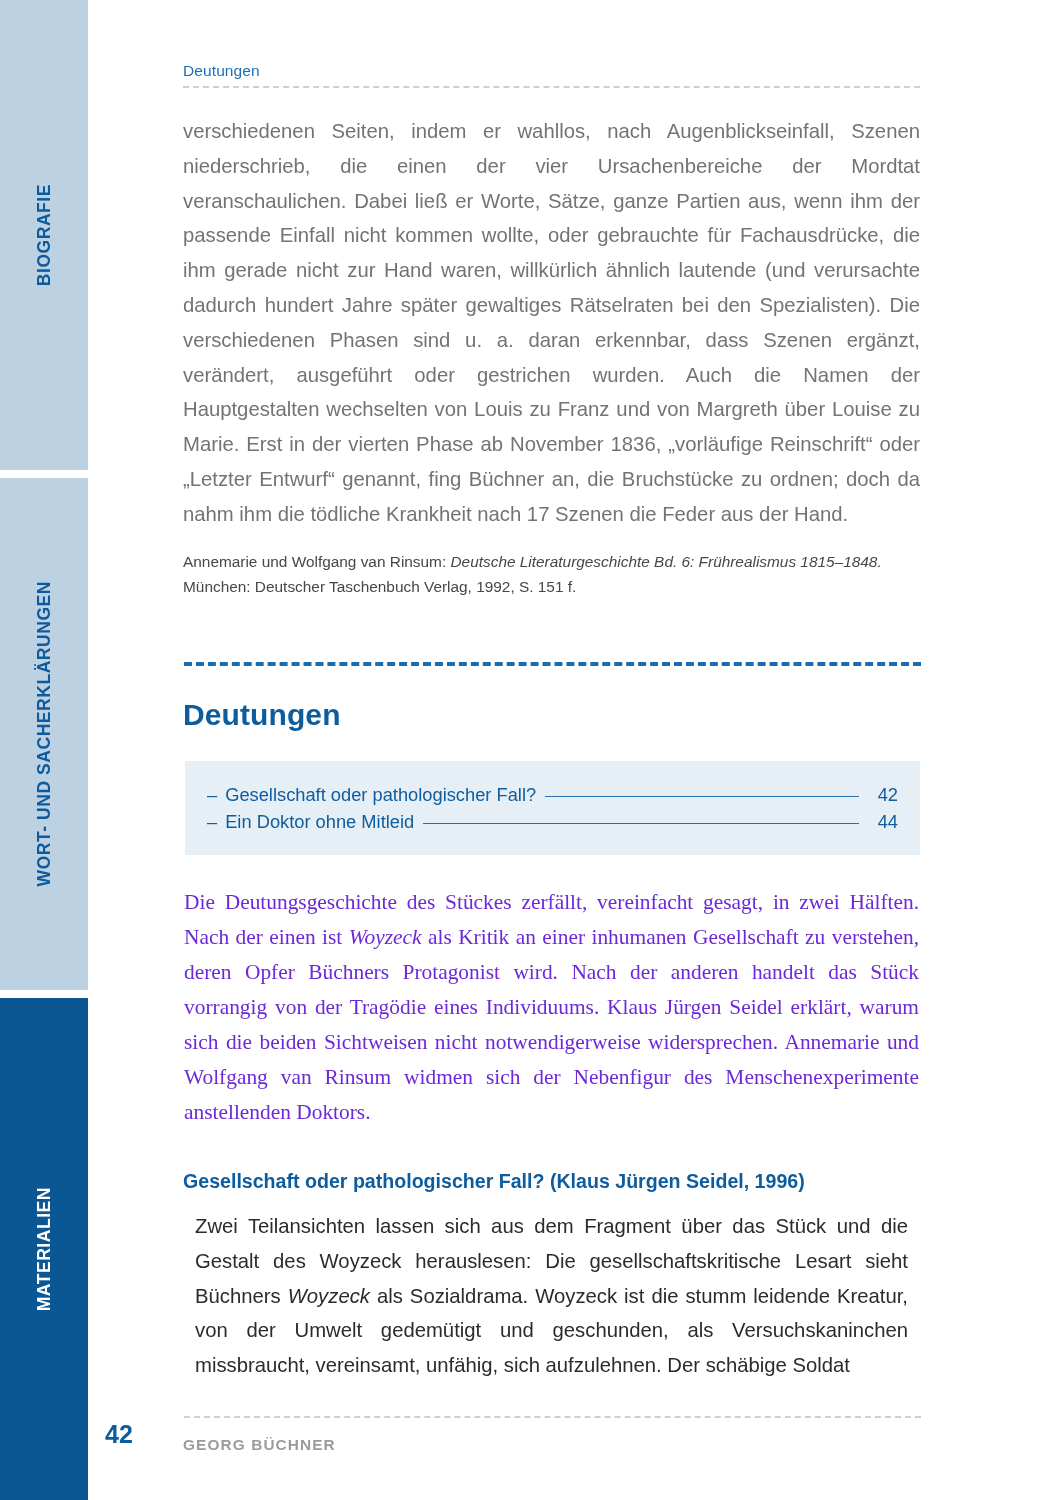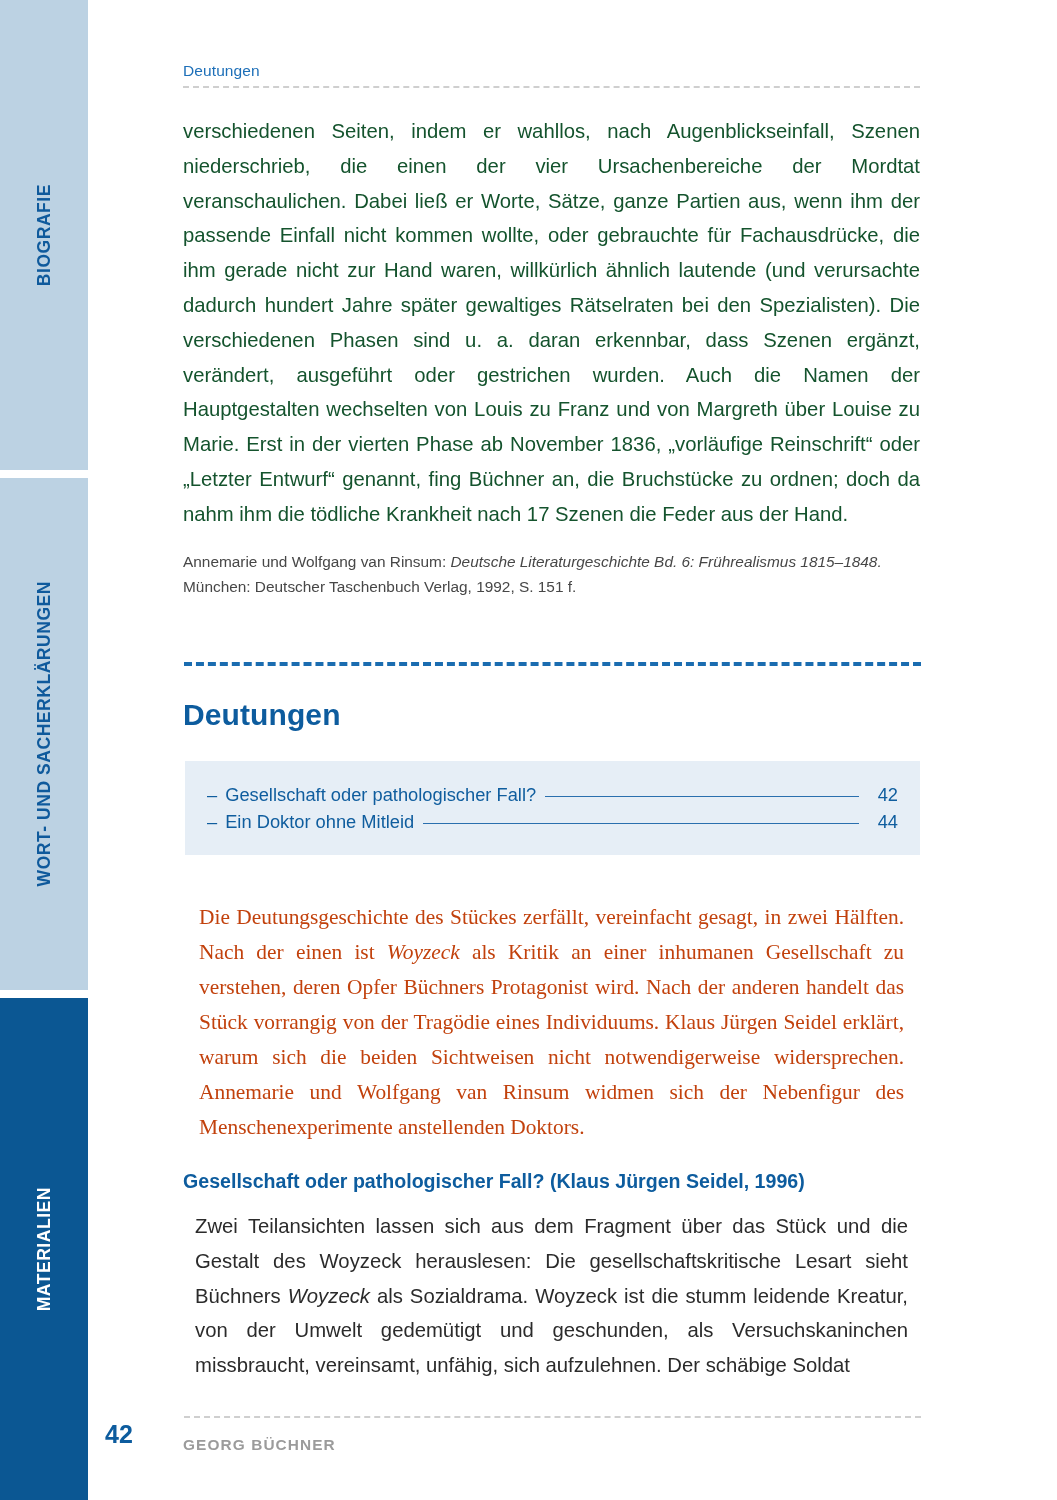--- a/index.html
+++ b/index.html
@@ -89,21 +89,21 @@
   
   #body-block {
     position: absolute;
     left: 0;
     top: 106px;
     width: 737px;
   }
   .sans-par {
     font-size: 20.3px;
     line-height: 34.8px;
-    color: #14532d;
+    color: #737373;
     text-align: justify;
     text-justify: inter-word;
     margin: 0;
     hyphens: manual;
   }
 
   
   #citation {
     position: absolute;
     left: 0;
@@ -181,23 +181,23 @@
   #serif-block {
     position: absolute;
     left: 0;
     top: 876px;
     width: 737px;
   }
   .serif-par {
     font-family: "Liberation Serif", serif;
     font-size: 21.4px;
     line-height: 35px;
-    color: #c2410c;
+    color: #6d28d9;
     text-align: justify;
-    margin: 16px;
+    margin: 1px;
   }
   .serif-par i { font-style: italic; }
 
   
   #sub-block {
     position: absolute;
     left: 0;
     top: 1158px;
     width: 737px;
   }

